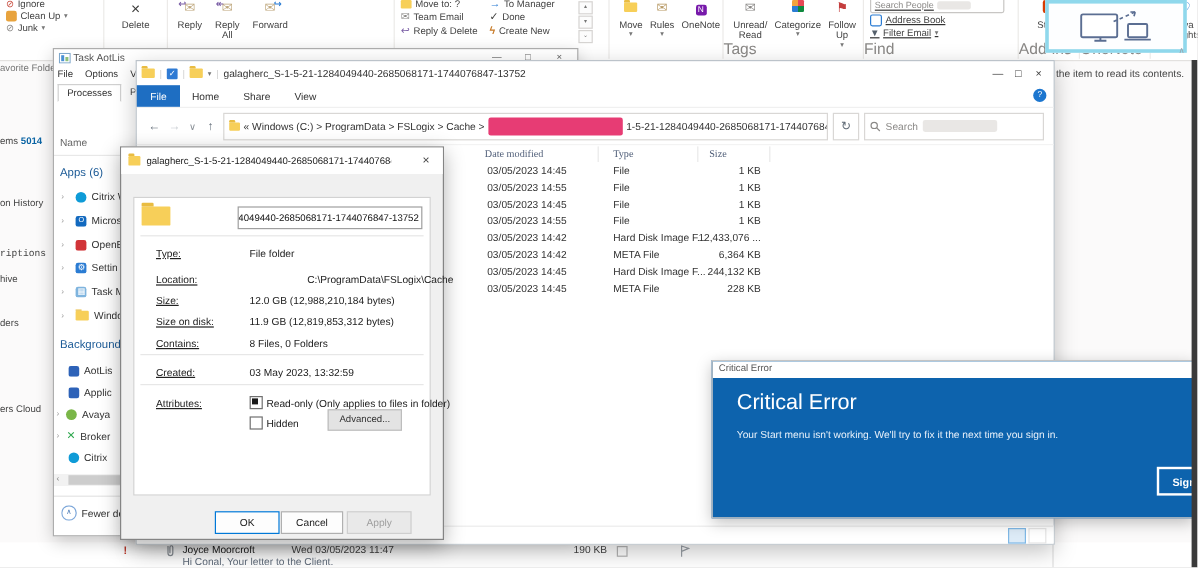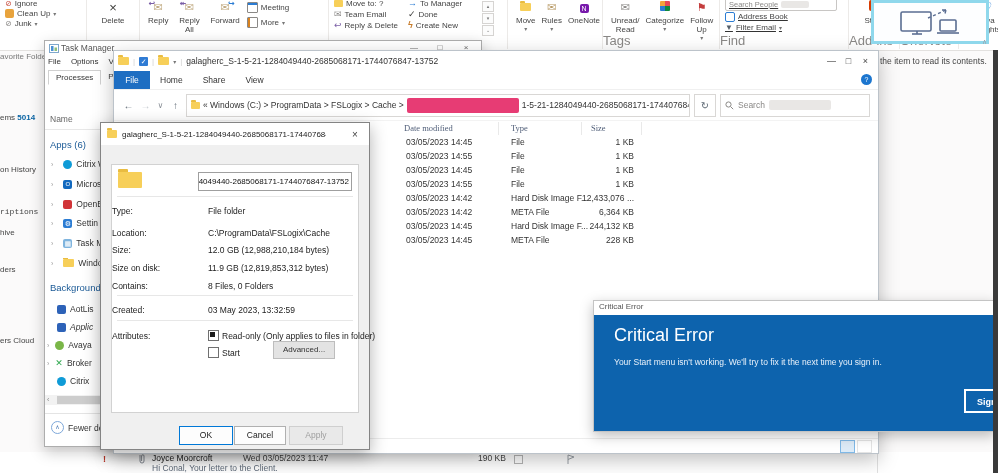--- a/index.html
+++ b/index.html
@@ -90,21 +90,21 @@
   .ptabs{position:absolute;top:26px;left:10px;display:flex;font-size:8px;}
   .ptabs span{padding:3px 6px;border:1px solid #d9d9d9;border-bottom:none;background:#f4f4f4;color:#333;}
   .ptabs span.on{background:#fff;position:relative;top:-2px;padding-top:5px;border-color:#c9c9c9;}
   .page{position:absolute;left:10px;right:10px;top:41px;bottom:36px;background:#fff;border:1px solid #d2d2d2;}
   .fico{position:absolute;left:6px;top:7px;width:24px;height:16px;background:#f7cf59;border-radius:1px;}
   .fico::before{content:"";position:absolute;top:-3px;left:0;width:10px;height:3px;background:#e9bc41;border-radius:1px 1px 0 0;}
   .nfield{position:absolute;left:86px;top:7px;width:148px;height:17px;border:1px solid #9f9f9f;background:#fff;
           font-size:8px;color:#111;display:flex;align-items:center;justify-content:flex-end;overflow:hidden;
           padding:0 2px;white-space:nowrap;}
   .psep{position:absolute;left:5px;right:5px;height:1px;background:#e7e7e7;}
-  .plbl{position:absolute;left:0;color:#222;}
+  .plbl{position:absolute;left:18px;color:#222;text-decoration:underline;}
   .pval{position:absolute;left:96px;color:#222;white-space:nowrap;}
   .cb{position:absolute;width:9px;height:9px;border:1px solid #707070;background:#fff;}
   .cb.mixed::after{content:"";position:absolute;left:1px;top:1px;width:5px;height:5px;background:#1a1a1a;}
   .advbtn{position:absolute;left:161px;top:176px;width:60px;height:16px;background:#e3e3e3;border:1px solid #bdbdbd;
           font-size:8px;color:#333;text-align:center;line-height:15px;}
   .dbtn{position:absolute;width:52px;height:17px;font-size:8.5px;text-align:center;line-height:16px;
         background:#fdfdfd;border:1px solid #b0b0b0;color:#222;}
   .dbtn.ok{border-color:#0078d7;}
   .dbtn.dis{background:#e9e9e9;border-color:#cfcfcf;color:#9f9f9f;}
   
@@ -160,31 +160,20 @@
         <span class="ic env">✉<b style="color:#7b5fa6;">↩</b></span>
         <span class="lbl">Reply</span>
       </div>
       <div class="bb" style="width:30px;">
         <span class="ic env">✉<b style="color:#7b5fa6;">↞</b></span>
         <span class="lbl">Reply All</span>
       </div>
       <div class="bb">
         <span class="ic env">✉<b style="color:#2b7cd3;left:auto;right:-5px;">↪</b></span>
         <span class="lbl">Forward</span>
-      </div>
-      <div class="qsc" style="margin-left:4px;">
-        <div class="sr" style="height:14px;">
-          <span class="chip" style="background:#fff;border:1px solid #8a8886;box-shadow:inset 0 2px 0 #2b7cd3;border-radius:1px;"></span>
-          <span>Meeting</span>
-        </div>
-        <div class="sr" style="height:14px;">
-          <span class="chip" style="background:#fff;border:1px solid #8a8886;box-shadow:inset 2px 0 0 #d9821f;border-radius:1px;"></span>
-          <span>More</span>
-            <span class="dd">▾</span>
-        </div>
       </div>
     </div>
 
     <div class="rgroup" style="width:168px;display:flex;">
       <div class="qsc" style="width:74px;margin-top:-2px;">
         <div class="sr">
           <span class="fold" style="width:9px;height:7px;"></span>
           <span>Move to: ?</span>
         </div>
         <div class="sr">
@@ -327,21 +316,21 @@
   <div class="rdivider"></div>
 
   <div class="tm">
     <span class="abs" style="left:4px;top:3px;">
       <svg width="10" height="9" viewBox="0 0 10 9">
           <rect x="0.5" y="0.5" width="9" height="8" fill="#fff" stroke="#7fa8cc"></rect>
           <rect x="2" y="2" width="2.5" height="5" fill="#4a90d4"></rect>
           <rect x="5.5" y="3.5" width="2.5" height="3.5" fill="#8ec07c"></rect>
         </svg>
     </span>
-    <span class="ttl">Task Manager</span>
+    <span class="ttl">Task AotLis</span>
     <div class="tmctl">
       <span>—</span>
       <span>□</span>
       <span>×</span>
     </div>
     <div class="tmmenu">
       <span>File</span>
       <span>Options</span>
       <span>View</span>
     </div>
@@ -384,21 +373,21 @@
         <span class="fold" style="margin-left:6px;"></span>
       <span>Windo</span>
       </div>
 
     <div class="tmhdr" style="top:241px;width:120px;overflow:hidden;white-space:nowrap;">Background processes</div>
 
     <div class="tmrow" style="left:12px;top:263px;">
       <span class="chip" style="background:#2d62b8;"></span>
       <span>AotLis</span>
       </div>
-    <div class="tmrow" style="left:12px;top:281px;font-style:italic;">
+    <div class="tmrow" style="left:12px;top:281px;">
       <span class="chip" style="background:#2d62b8;"></span>
       <span>Applic</span>
       </div>
     <div class="tmrow" style="left:2px;top:299px;">
       <span class="car">›</span>
         <span class="chip" style="background:#7ab648;border-radius:50%;margin-left:2px;"></span>
       <span>Avaya</span>
       </div>
     <div class="tmrow" style="left:2px;top:317px;">
       <span class="car">›</span>
@@ -530,36 +519,36 @@
       <span class="t">galagherc_S-1-5-21-1284049440-2685068171-1744076847-...</span>
       <span class="x">×</span>
     </div>
     <div class="page">
       <span class="fico"></span>
       <div class="nfield">c_S-1-5-21-1284049440-2685068171-1744076847-13752</div>
       <i class="psep" style="top:31px;"></i>
       <span class="plbl" style="top:41px;">Type:</span>
       <span class="pval" style="top:41px;">File folder</span>
       <span class="plbl" style="top:63px;">Location:</span>
-      <span class="pval" style="top:63px;">C:\ProgramData\FSLogix\Cache</span>
+      <span class="pval" style="top:63px;margin-left:48px;">C:\ProgramData\FSLogix\Cache</span>
       <span class="plbl" style="top:80px;">Size:</span>
       <span class="pval" style="top:80px;">12.0 GB (12,988,210,184 bytes)</span>
       <span class="plbl" style="top:98px;">Size on disk:</span>
       <span class="pval" style="top:98px;">11.9 GB (12,819,853,312 bytes)</span>
       <span class="plbl" style="top:116px;">Contains:</span>
       <span class="pval" style="top:116px;">8 Files, 0 Folders</span>
       <i class="psep" style="top:130px;"></i>
       <span class="plbl" style="top:140px;">Created:</span>
       <span class="pval" style="top:140px;">03 May 2023, 13:32:59</span>
       <i class="psep" style="top:155px;"></i>
       <span class="plbl" style="top:166px;">Attributes:</span>
       <span class="cb mixed" style="left:96px;top:165px;"></span>
       <span class="pval" style="left:110px;top:166px;">Read-only (Only applies to files in folder)</span>
       <span class="cb" style="left:96px;top:182px;"></span>
-      <span class="pval" style="left:110px;top:183px;">Start</span>
+      <span class="pval" style="left:110px;top:183px;">Hidden</span>
       <span class="advbtn">Advanced...</span>
     </div>
     <span class="dbtn ok" style="left:78px;top:303px;">OK</span>
     <span class="dbtn" style="left:133px;top:303px;width:50px;">Cancel</span>
     <span class="dbtn dis" style="left:188px;top:303px;">Apply</span>
   </div>
 
   <div class="ce">
     <div class="tb">Critical Error</div>
     <h1>Critical Error</h1>

